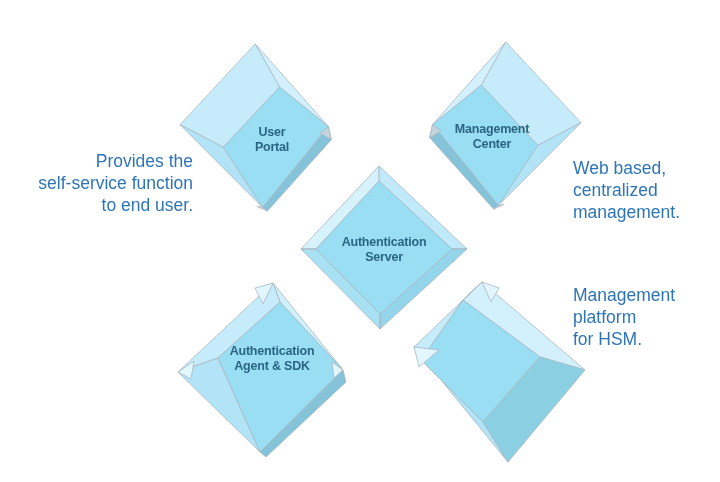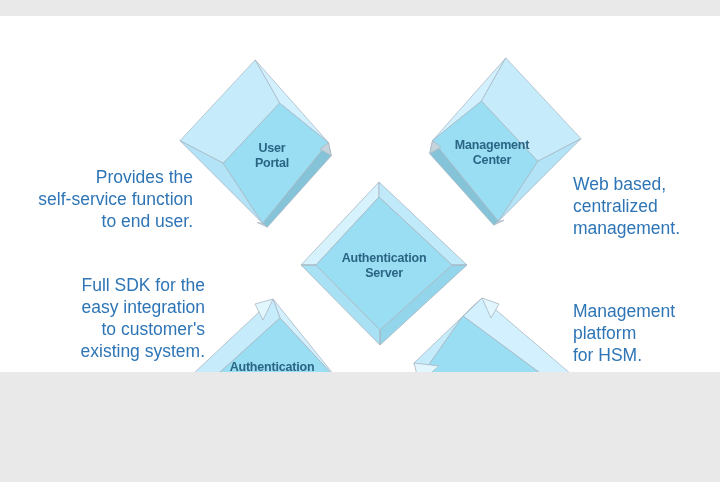--- a/index.html
+++ b/index.html
@@ -15,21 +15,21 @@
     --face-dark-large:#8bcfe3;
     --facet-gray:#c3d4dd;
     --facet-pale:#e2f6fe;
     --bevel-top-left:#d6f2fd;
     --bevel-top-right:#c0eafa;
     --bevel-bottom-right:#93d5ea;
     --bevel-bottom-left:#a8e0f4;
   }
   html,body{margin:0;padding:0;background:#e9e9e9;}
   .stage{
-    position:relative;width:720px;height:356px;margin:16px auto;
+    position:relative;width:720px;height:482px;margin:0 auto;
     background:var(--background);overflow:hidden;
     font-family:"Liberation Sans", sans-serif;
   }
   .gem{position:absolute;}
   .gem svg{display:block;}
   .gem polygon{stroke:var(--edge-stroke);stroke-width:0.8;stroke-linejoin:round;}
   .gem line{stroke:var(--edge-stroke);stroke-width:0.8;}
   .mirrored{transform:scaleX(-1);}
   .node-label{
     position:absolute;transform:translate(-50%,-50%);
@@ -117,21 +117,17 @@
 Server</div>
   <div class="node-label" style="left:272px;top:358px;">Authentication
 Agent &amp; SDK</div>
 
   <div class="annotation align-right" style="right:527px;top:150px;">Provides the
 self-service function
 to end user.</div>
   <div class="annotation" style="left:573px;top:157px;">Web based,
 centralized
 management.</div>
-  <div class="annotation align-right" style="right:515px;top:258px;">Full SDK for the
-easy integration
-to customer's
-existing system.</div>
   <div class="annotation" style="left:573px;top:284px;">Management
 platform
 for HSM.</div>
 
 </div>
 
 </body></html>

